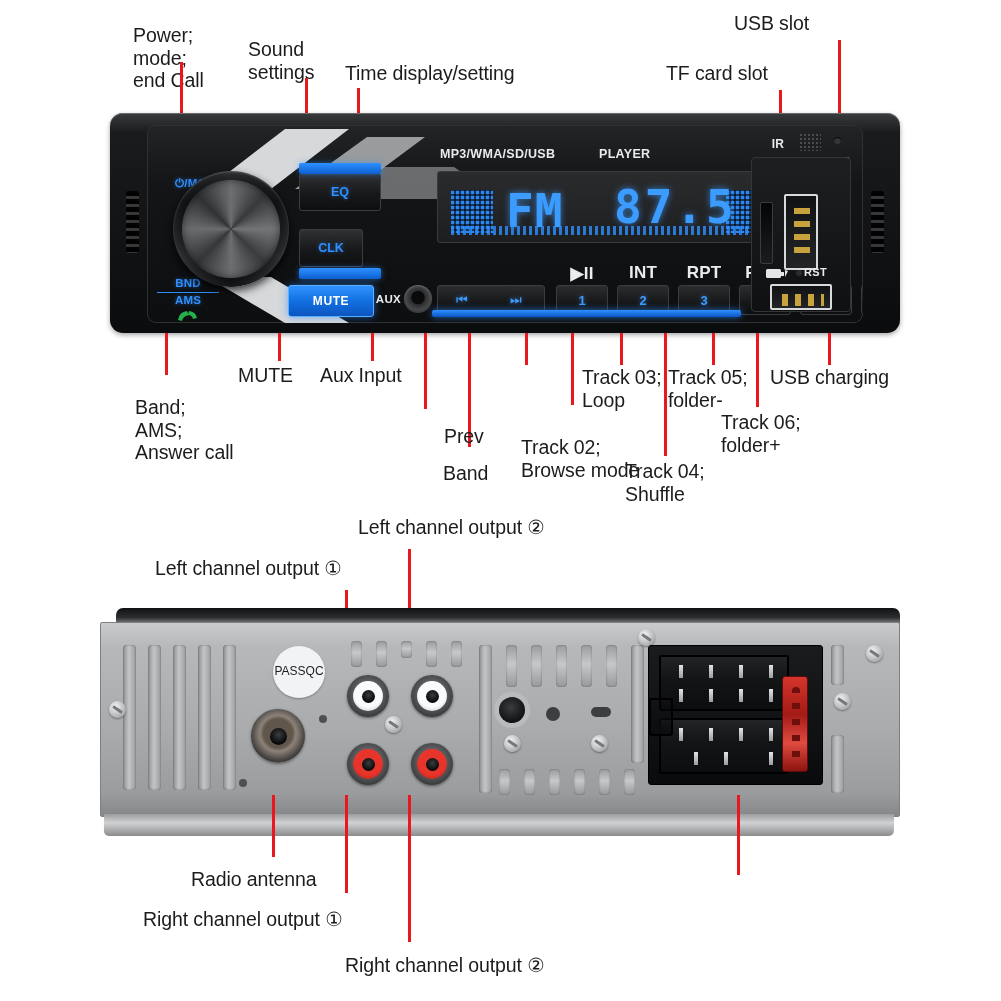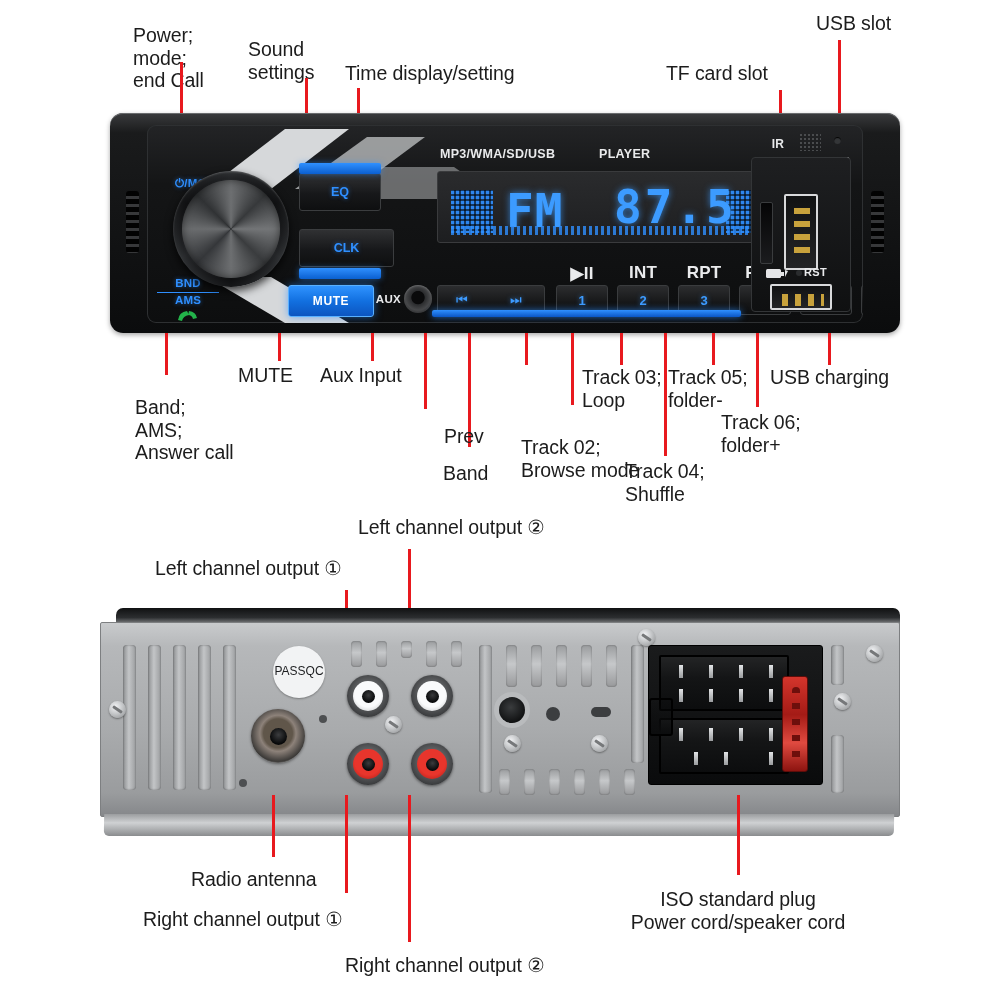--- a/index.html
+++ b/index.html
@@ -343,21 +343,21 @@
 
 <div id="stage">
 
   <div class="lbl" style="left:133px; top:24px;">Power;
 mode;
 end Call</div>
   <div class="lbl" style="left:248px; top:38px;">Sound
 settings</div>
   <div class="lbl" style="left:345px; top:62px;">Time display/setting</div>
   <div class="lbl" style="left:666px; top:62px;">TF card slot</div>
-  <div class="lbl" style="left:816px; top:12px;">USB slot</div>
+  <div class="lbl" style="left:734px; top:12px;">USB slot</div>
 
   <div class="leader lead-v" style="left:180px; top:62px;  height:55px;"></div>
   <div class="leader lead-v" style="left:305px; top:78px;  height:92px;"></div>
   <div class="leader lead-v" style="left:357px; top:88px;  height:162px;"></div>
   <div class="leader lead-h" style="left:305px; top:249px; width:55px;"></div>
   <div class="leader lead-v" style="left:779px; top:90px;  height:130px;"></div>
   <div class="leader lead-h" style="left:779px; top:219px; width:33px;"></div>
   <div class="leader lead-v" style="left:838px; top:40px;  height:175px;"></div>
 
   <div id="faceplate">
@@ -388,21 +388,21 @@
         <path d="M14 2 Q21 3 22 9 L18 10 Q17 6 13 6 Z" fill="#23b34a"></path>
       </svg>
 
       <div id="knob"></div>
 
       <div class="ang-btn" style="left:152px; top:48px; width:82px;">
         <span>EQ</span>
       </div>
       <div class="blue-bar" style="left:152px; top:38px; width:82px;"></div>
 
-      <div class="ang-btn" style="left:152px; top:104px; width:95px;">
+      <div class="ang-btn" style="left:152px; top:104px; width:64px;">
         <span>CLK</span>
       </div>
       <div class="blue-bar" style="left:152px; top:143px; width:82px;"></div>
 
       <div id="mute-btn">
         <span>MUTE</span>
       </div>
 
       <div class="fp-white" style="left:222px; top:168px; width:32px; text-align:right;">AUX</div>
       <div id="aux-jack"></div>
@@ -613,16 +613,14 @@
   </div>
 
   <div class="leader lead-v" style="left:272px; top:795px; height:62px;"></div>
   <div class="leader lead-v" style="left:345px; top:795px; height:98px;"></div>
   <div class="leader lead-v" style="left:408px; top:795px; height:147px;"></div>
   <div class="leader lead-v" style="left:737px; top:795px; height:80px;"></div>
 
   <div class="lbl" style="left:191px; top:868px;">Radio antenna</div>
   <div class="lbl" style="left:143px; top:908px;">Right channel output ①</div>
   <div class="lbl" style="left:345px; top:954px;">Right channel output ②</div>
-  <div class="lbl ctr" style="left:613px; top:888px; width:250px;">ISO standard plug
-Power cord/speaker cord</div>
 
 </div>
 
 </body></html>

